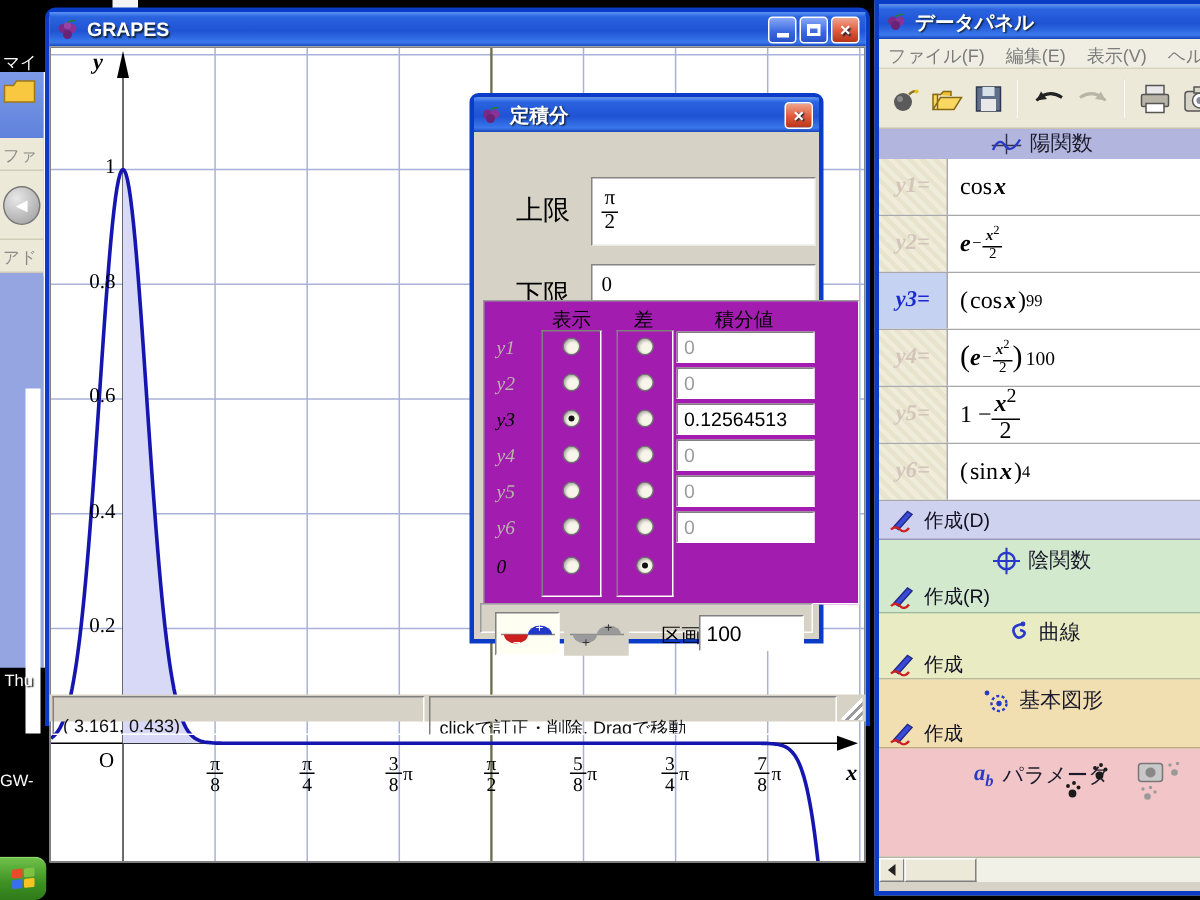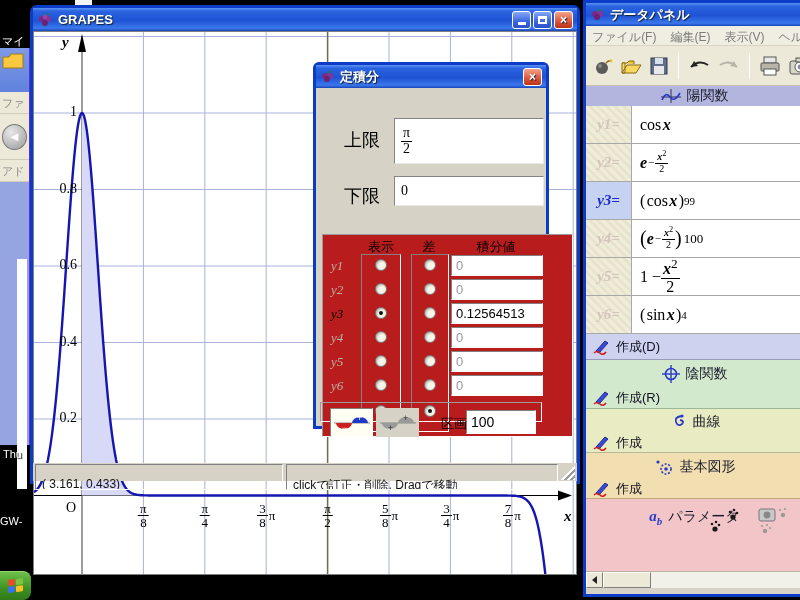--- a/index.html
+++ b/index.html
@@ -20,21 +20,21 @@
     background:linear-gradient(#86a8f8,#3a66e0 60%,#2a52c8);}
   .tbtn.close{background:linear-gradient(#f0a58c,#e0583c 55%,#b83418);}
   .tbtn .minbar{width:8px;height:3px;background:#fff;margin-top:8px;}
   .tbtn .maxbox{width:9px;height:8px;border:2px solid #fff;border-top-width:3px;}
   .sunken{border:1px solid;border-color:#808080 #fff #fff #808080;}
   .field{background:#fff;border:1px solid;border-color:#848484 #e8e8e8 #e8e8e8 #848484;}
 
   
   .desk-label{position:absolute;color:#fff;font-size:11px;text-shadow:1px 1px 1px #000;}
   #explorer-frag{position:absolute;left:0;top:48px;width:31px;height:397px;background:#94a5e2;
-    border-right:2px solid #6d28d9;}
+    border-right:2px solid #ffffff;}
   #explorer-frag .etitle{height:44px;background:linear-gradient(#7e9ae8,#5f82dc);display:flex;align-items:flex-start;padding:4px 2px;}
   #explorer-frag .emenu{height:22px;background:#ece9d8;color:#8a8a8a;font-size:11px;padding:4px 2px;border-bottom:1px solid #d0ccb8;}
   #explorer-frag .etool{height:46px;background:#ece9d8;display:flex;align-items:center;padding:2px;border-bottom:1px solid #d0ccb8;}
   #explorer-frag .backball{width:26px;height:26px;border-radius:50%;background:radial-gradient(circle at 35% 30%,#e8e8e8,#9a9a9a);border:1px solid #777;color:#fff;display:flex;align-items:center;justify-content:center;font-size:13px;}
   #explorer-frag .eaddr{height:22px;background:#ece9d8;color:#8a8a8a;font-size:11px;padding:4px 2px;border-bottom:1px solid #d0ccb8;}
   #explorer-frag .ebody{position:absolute;left:0;top:136px;bottom:0;right:0;background:#94a5e2;}
   #explorer-frag .ewhite{position:absolute;right:2px;top:75px;width:10px;height:230px;background:#fff;}
   #win-sliver{position:absolute;left:75px;top:0;width:17px;height:40px;background:#f4f4f4;}
   #win-sliver i{position:absolute;left:4px;top:6px;width:8px;height:3px;background:#222;}
   #win-sliver b{position:absolute;left:3px;top:14px;width:10px;height:10px;background:#333;border-radius:2px;}
@@ -69,21 +69,21 @@
 
   
   #integral-dlg{left:313px;top:62px;width:236px;height:367px;z-index:30;border-radius:6px 6px 0 0;}
   #integral-dlg .dlg-body{position:absolute;left:0;top:23px;right:0;bottom:0;}
   .dlg-label{position:absolute;font-size:18px;}
   #upper-field{position:absolute;left:78px;top:30px;width:150px;height:46px;
     font-family:"Liberation Serif",serif;font-size:14px;padding:3px 6px;display:flex;align-items:center;}
   #lower-field{position:absolute;left:78px;top:88px;width:150px;height:30px;
     font-family:"Liberation Serif",serif;font-size:14px;padding:3px 6px;display:flex;align-items:center;}
   #dlg-group{position:absolute;left:6px;top:112px;width:251px;height:203px;
-    border:1px solid;border-color:#9a9a9a #fdfdfd #fdfdfd #9a9a9a;background:#b91c1c;margin-top:34px;}
+    border:1px solid;border-color:#9a9a9a #fdfdfd #fdfdfd #9a9a9a;background:#a21caf;}
   .gb-head{position:absolute;top:3px;text-align:center;font-size:13px;}
   .rcol{position:absolute;top:19px;height:178px;border:1px solid;border-color:#808080 #fff #fff #808080;}
   .radio{position:absolute;width:12px;height:12px;border-radius:50%;background:#f8f5ea;
     border:1px solid #6f6f6f;box-shadow:inset 1px 1px 2px rgba(0,0,0,.28);}
   .radio.checked::after{content:'';position:absolute;left:3px;top:3px;width:4px;height:4px;border-radius:50%;background:#111;}
   .dlg-rowlab{position:absolute;font-size:13px;font-family:"Liberation Sans",sans-serif;}
   .dlg-rowlab.dim{color:#b8b4a8;}
   .ival{position:absolute;left:128px;width:92px;height:21px;background:#fff;
     border:1px solid;border-color:#808080 #fff #fff #808080;font-size:13px;padding:2px 4px;color:#000;}
   .ival.dim{color:#9a9a9a;}

